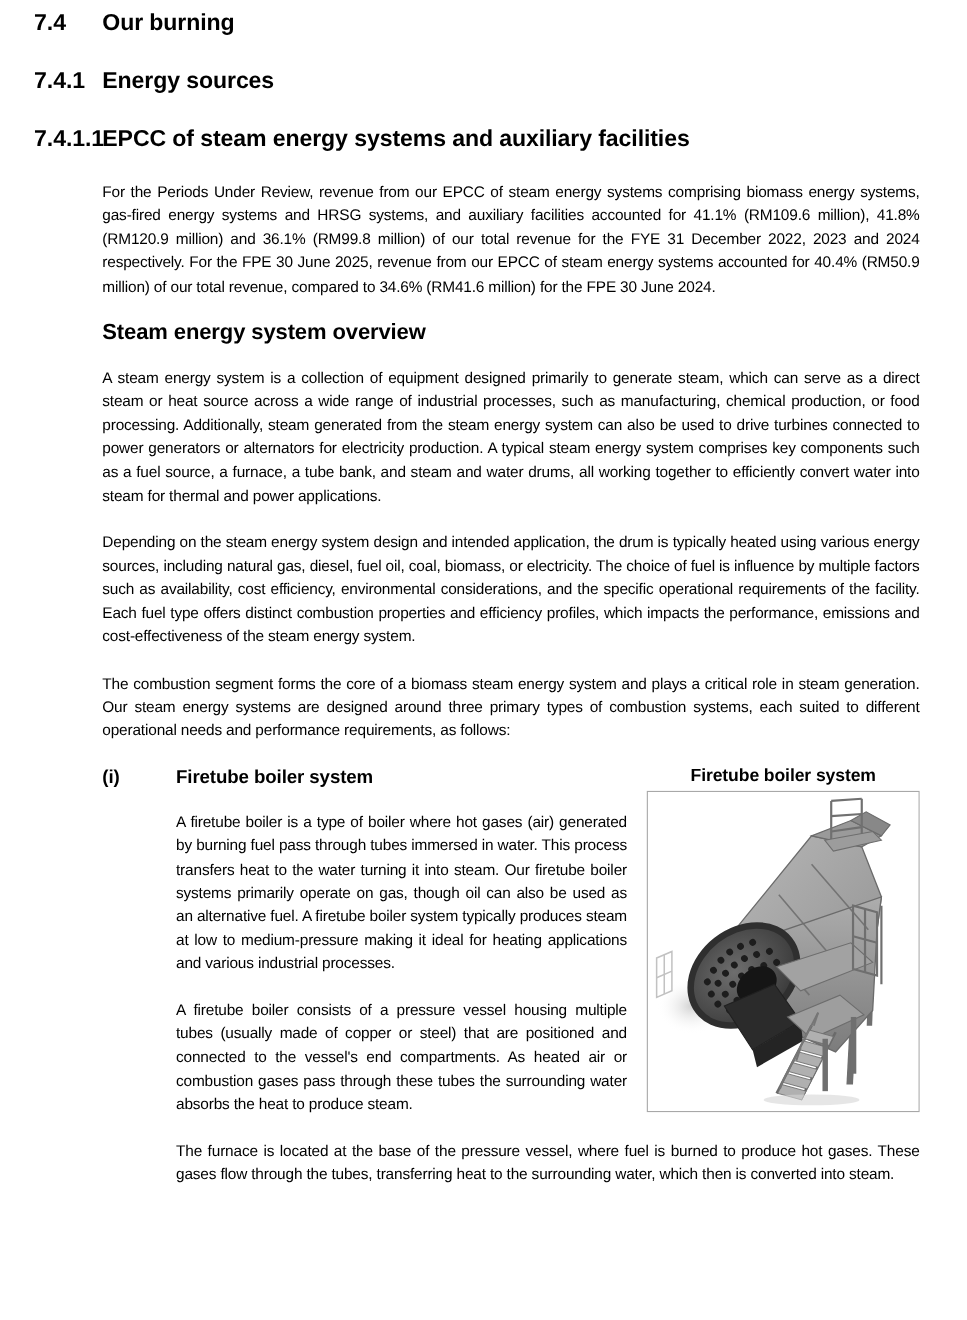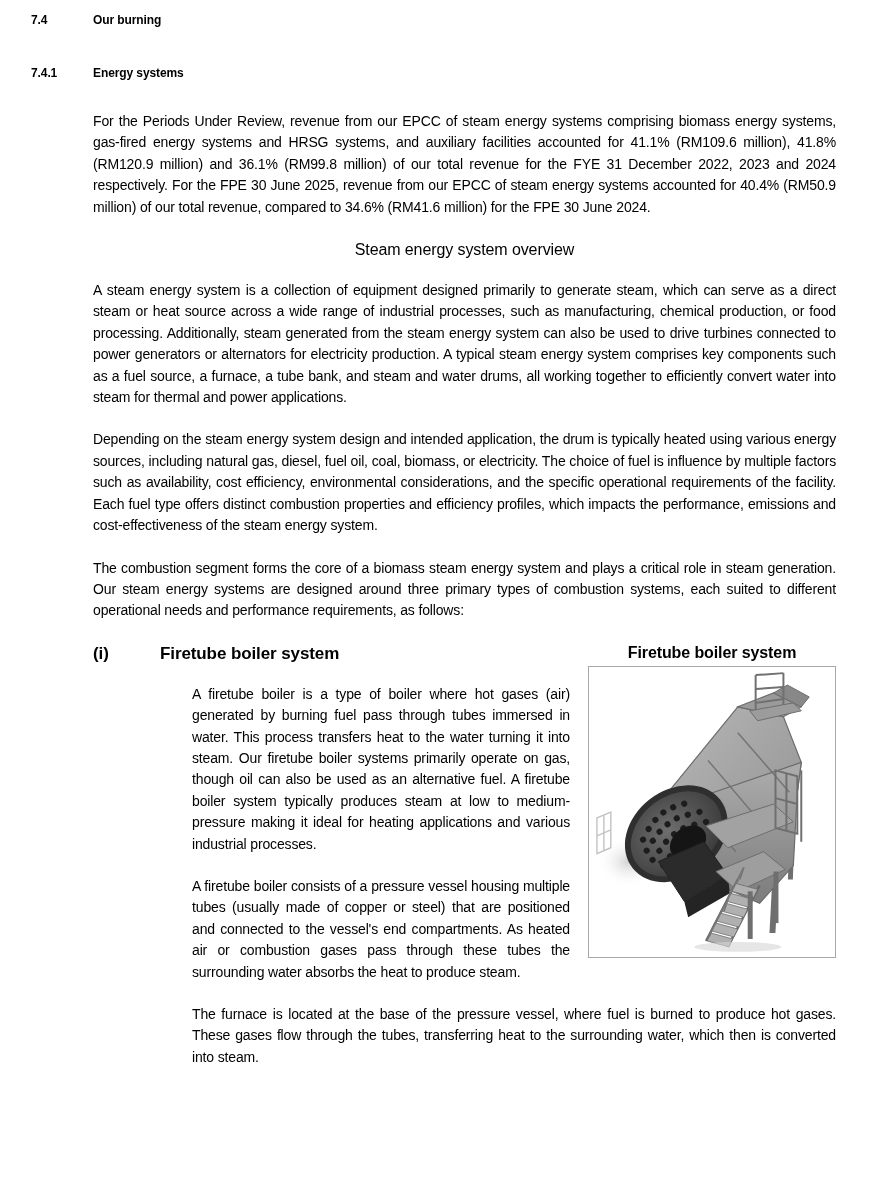--- a/index.html
+++ b/index.html
@@ -22,21 +22,21 @@
     height: 1200px;
     padding: 0;
     box-sizing: border-box;
   }
 
   
   .heading-row {
     display: flex;
     align-items: flex-start;
     font-weight: bold;
-    font-size: 12px;
+    font-size: 21px;
     line-height: 21px;
     letter-spacing: -0.1px;
   }
   .heading-num {
     width: 62px;
     flex: 0 0 62px;
     white-space: nowrap;
   }
   .heading-text {
     flex: 1 1 auto;
@@ -56,26 +56,25 @@
     font-size: 14px;
     line-height: 21.4px;
     text-align: justify;
     margin: 0 0 21px 0;
     letter-spacing: -0.15px;
   }
 
   p.first-body { margin-top: 27px; }
 
   h4.sub {
-    font-size: 16px;
-    font-weight: normal;
+    font-size: 20px;
+    font-weight: bold;
     line-height: 21px;
     margin: 0 0 20px 0;
     letter-spacing: -0.1px;
-    text-align: center;
   }
 
   
   .roman-row {
     display: flex;
     align-items: flex-start;
     font-weight: bold;
     font-size: 17px;
     line-height: 21px;
     margin-top: 10px;
@@ -116,21 +115,20 @@
     width: 100%;
     height: 100%;
   }
 
   
   .roman-body {
     margin-left: 67px;
   }
   .roman-body p.body {
     margin-bottom: 21px;
-    margin-left: 32px;
   }
   .roman-body p.body.tight { margin-bottom: 0; }
 
   .clearfix::after {
     content: "";
     display: block;
     clear: both;
   }
 </style>
 </head>
@@ -138,23 +136,27 @@
 
 <div class="page">
 
   <div class="heading-row h-l1">
     <span class="heading-num">7.4</span>
     <span class="heading-text">Our burning</span>
   </div>
 
   <div class="heading-row h-l2">
     <span class="heading-num">7.4.1</span>
-    <span class="heading-text">Energy systems</span>
+    <span class="heading-text">Energy sources</span>
   </div>
 
+  <div class="heading-row h-l3">
+    <span class="heading-num">7.4.1.1</span>
+    <span class="heading-text">EPCC of steam energy systems and auxiliary facilities</span>
+  </div>
 
   <div class="content">
 
     <p class="body first-body">For the Periods Under Review, revenue from our EPCC of steam energy systems comprising biomass energy systems, gas-fired energy systems and HRSG systems, and auxiliary facilities accounted for 41.1% (RM109.6 million), 41.8% (RM120.9 million) and 36.1% (RM99.8 million) of our total revenue for the FYE 31 December 2022, 2023 and 2024 respectively. For the FPE 30 June 2025, revenue from our EPCC of steam energy systems accounted for 40.4% (RM50.9 million) of our total revenue, compared to 34.6% (RM41.6 million) for the FPE 30 June 2024.</p>
 
     <h4 class="sub">Steam energy system overview</h4>
 
     <p class="body">A steam energy system is a collection of equipment designed primarily to generate steam, which can serve as a direct steam or heat source across a wide range of industrial processes, such as manufacturing, chemical production, or food processing. Additionally, steam generated from the steam energy system can also be used to drive turbines connected to power generators or alternators for electricity production. A typical steam energy system comprises key components such as a fuel source, a furnace, a tube bank, and steam and water drums, all working together to efficiently convert water into steam for thermal and power applications.</p>
     <p class="body">Depending on the steam energy system design and intended application, the drum is typically heated using various energy sources, including natural gas, diesel, fuel oil, coal, biomass, or electricity. The choice of fuel is influence by multiple factors such as availability, cost efficiency, environmental considerations, and the specific operational requirements of the facility. Each fuel type offers distinct combustion properties and efficiency profiles, which impacts the performance, emissions and cost-effectiveness of the steam energy system.</p>
     <p class="body">The combustion segment forms the core of a biomass steam energy system and plays a critical role in steam generation. Our steam energy systems are designed around three primary types of combustion systems, each suited to different operational needs and performance requirements, as follows:</p>

